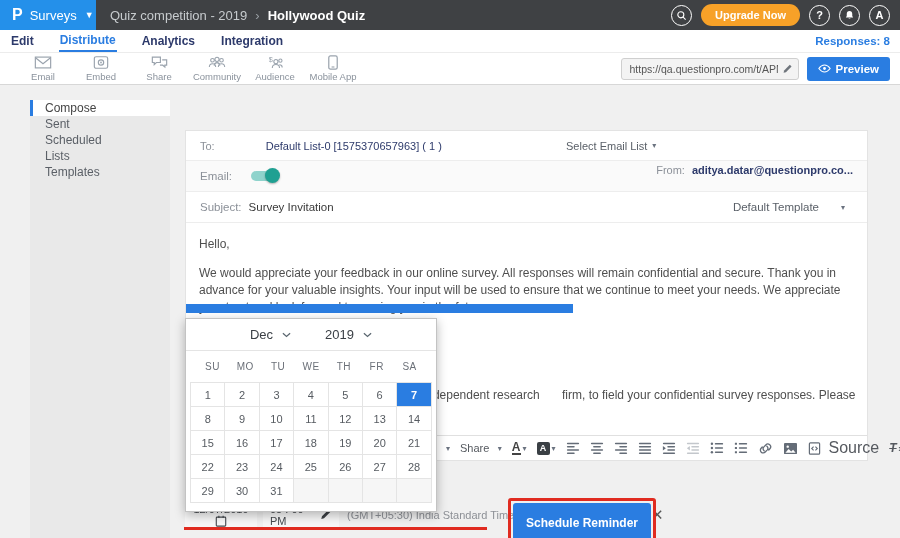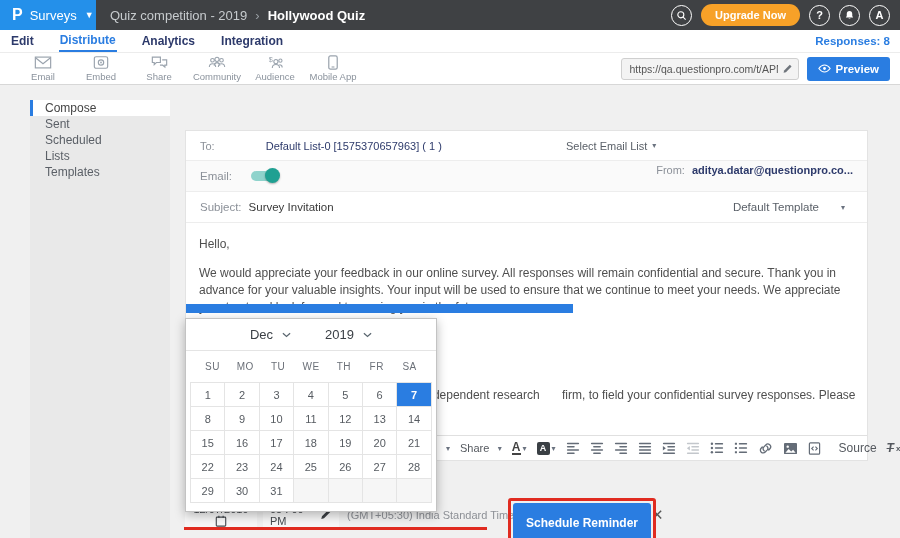--- a/index.html
+++ b/index.html
@@ -67,21 +67,21 @@
   .sel-strip { position:absolute; top:304px; left:186px; width:387px; height:9px; background:#2a7de1; z-index:4; }
 
   
   .editor-toolbar { position:absolute; left:0; bottom:0; width:681px; height:25px; border-top:1px solid #e0e0e0; background:#fff; display:flex; align-items:center; padding-left:260px; gap:10px; color:#646c77; }
   .tb { display:flex; align-items:center; gap:2px; cursor:pointer; }
   .tb svg { display:block; }
   .tb-caret { font-size:8px; color:#6b7380; }
   .size-label { font-size:11px; color:#55595f; }
   .color-a { font-size:12px; font-weight:bold; color:#444; border-bottom:2px solid #444; line-height:11px; }
   .bg-a { width:13px; height:13px; background:#3a3f44; color:#fff; font-size:9px; font-weight:bold; border-radius:2px; display:flex; align-items:center; justify-content:center; }
-  .source-label { font-size:12px; color:#55595f; margin-left:16px; }
+  .source-label { font-size:16px; color:#55595f; margin-left:6px; }
   .txi { font-size:12px; color:#55595f; font-style:italic; font-weight:bold; }
   .txi sub { font-size:8px; font-style:normal; }
 
   
   .datepicker { position:absolute; top:318px; left:185px; width:252px; height:194px; background:#fff; border:1px solid #c3c3c3; box-shadow:0 3px 10px rgba(0,0,0,.28); z-index:5; }
   .dp-header { height:32px; border-bottom:1px solid #e4e4e4; display:flex; align-items:center; justify-content:center; gap:10px; font-size:13px; color:#3b4046; }
   .dp-header .gap { width:14px; }
   .dp-sel { display:flex; align-items:center; gap:9px; cursor:pointer; }
   .dp-weekdays { display:flex; padding:0 10px; height:31px; align-items:center; }
   .dp-weekdays span { width:34.3px; text-align:center; font-size:10px; color:#6b7078; letter-spacing:.5px; }

